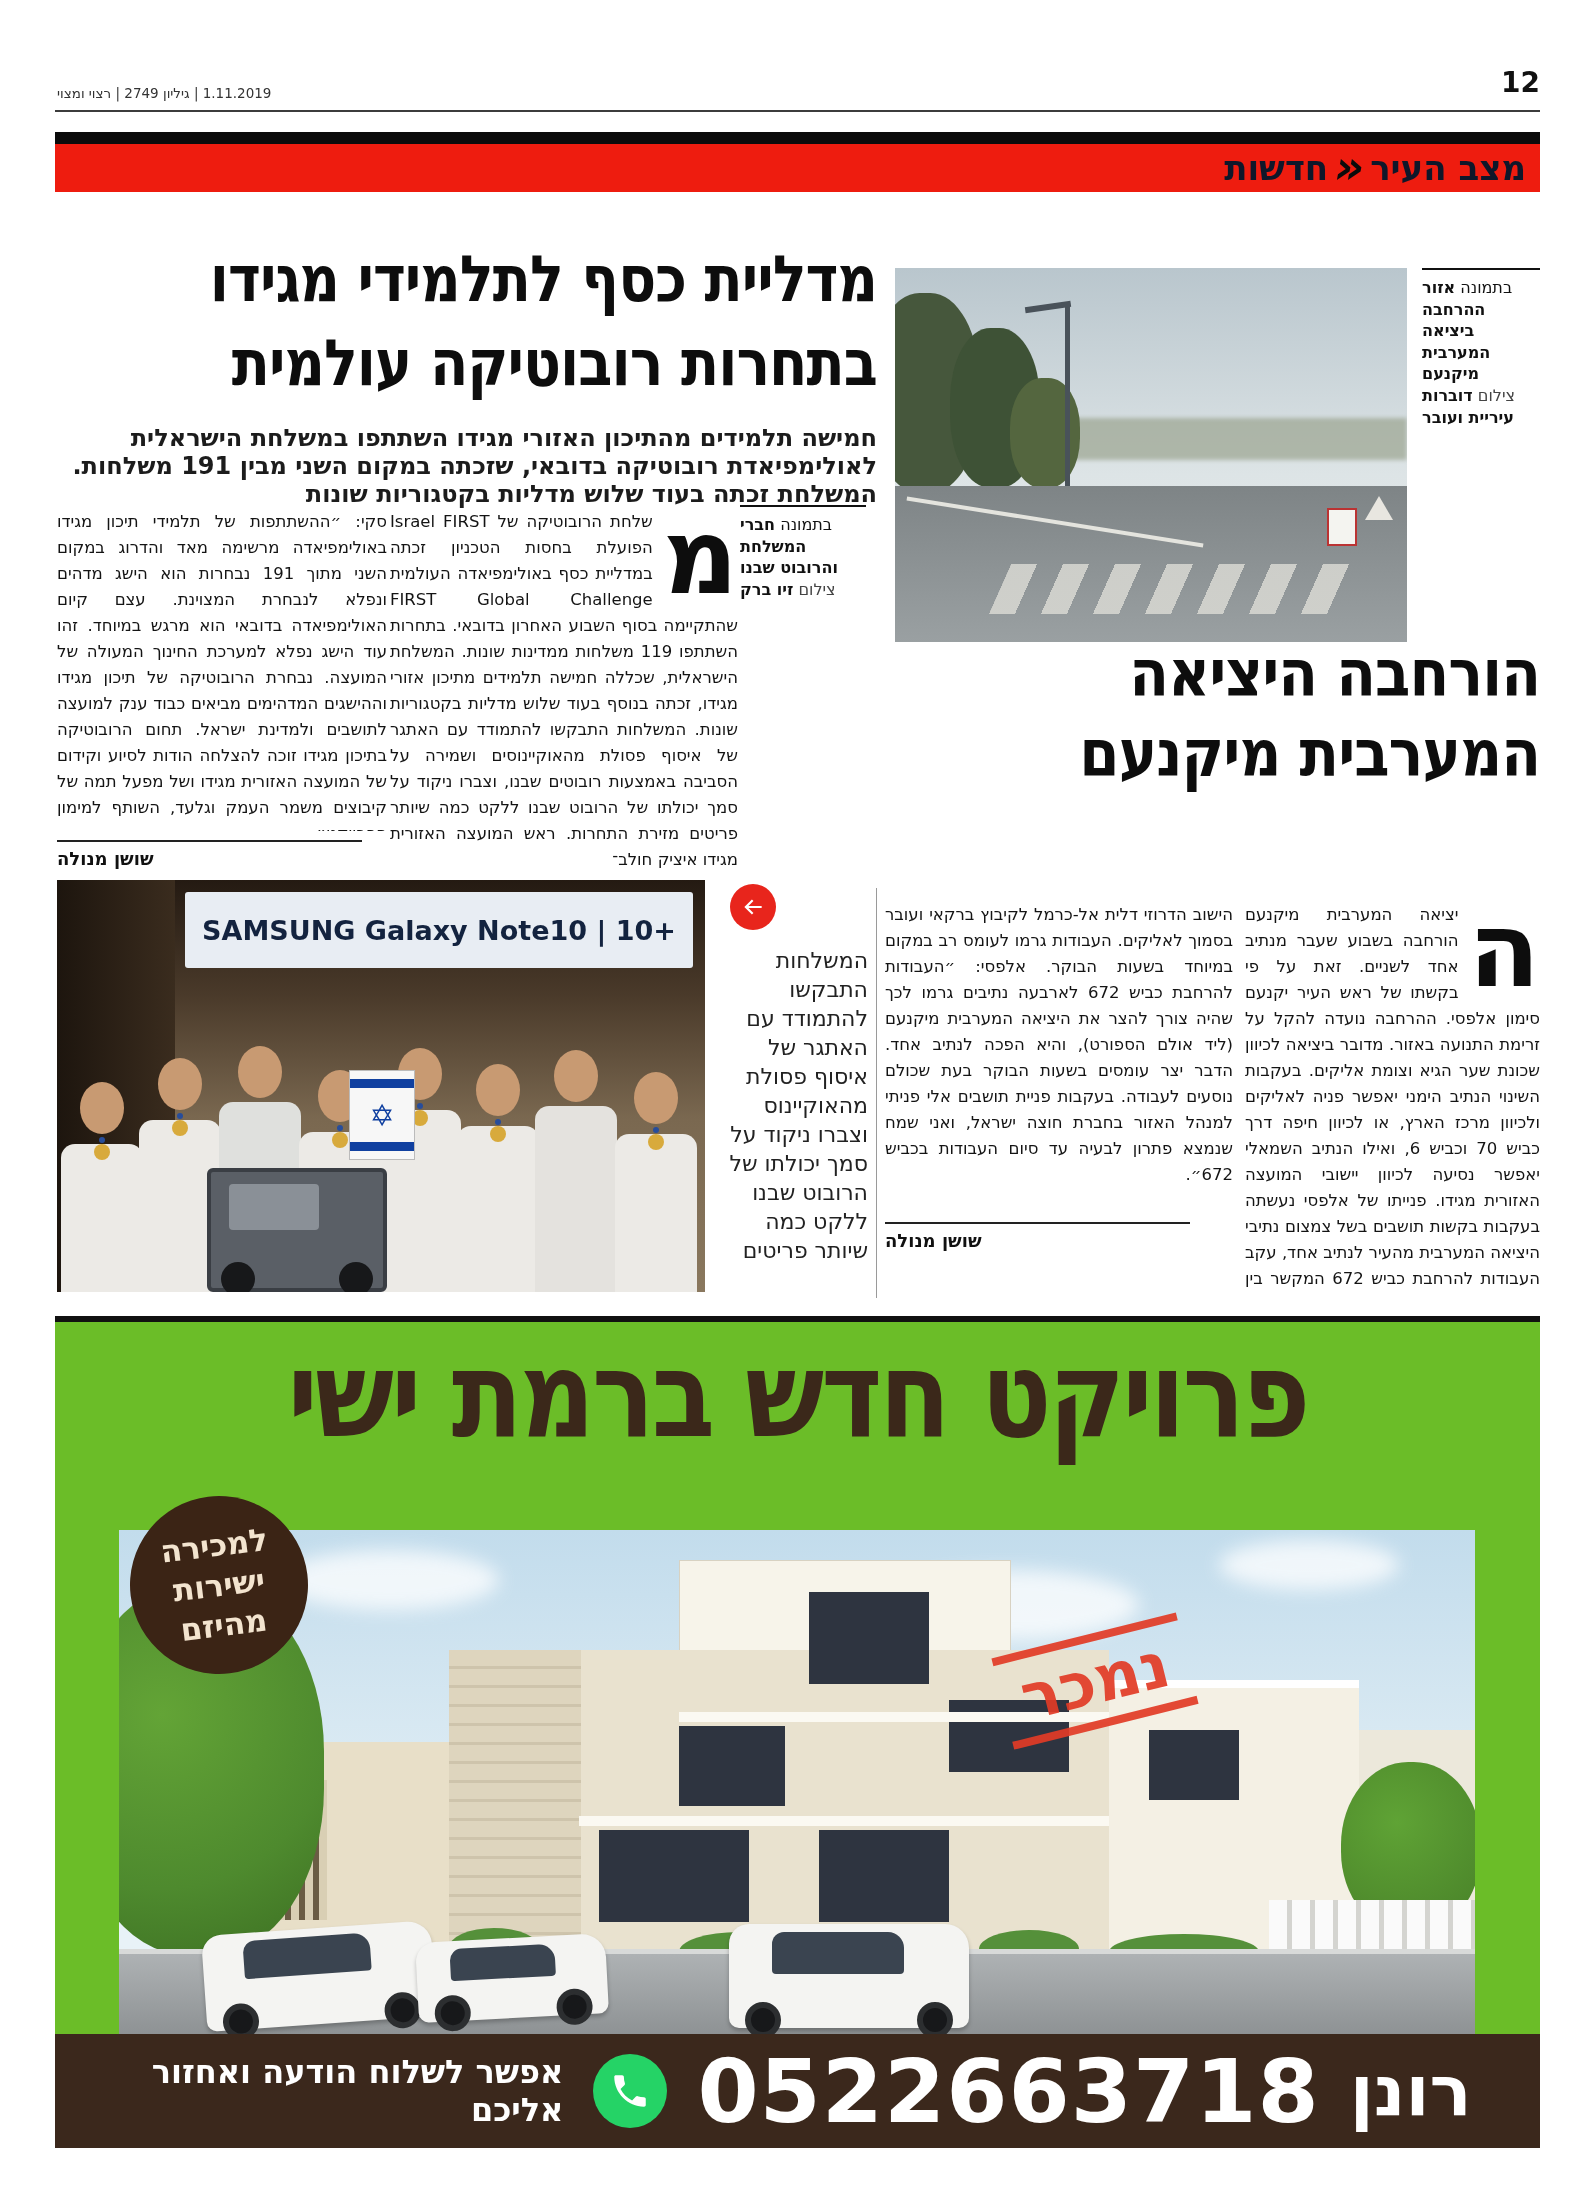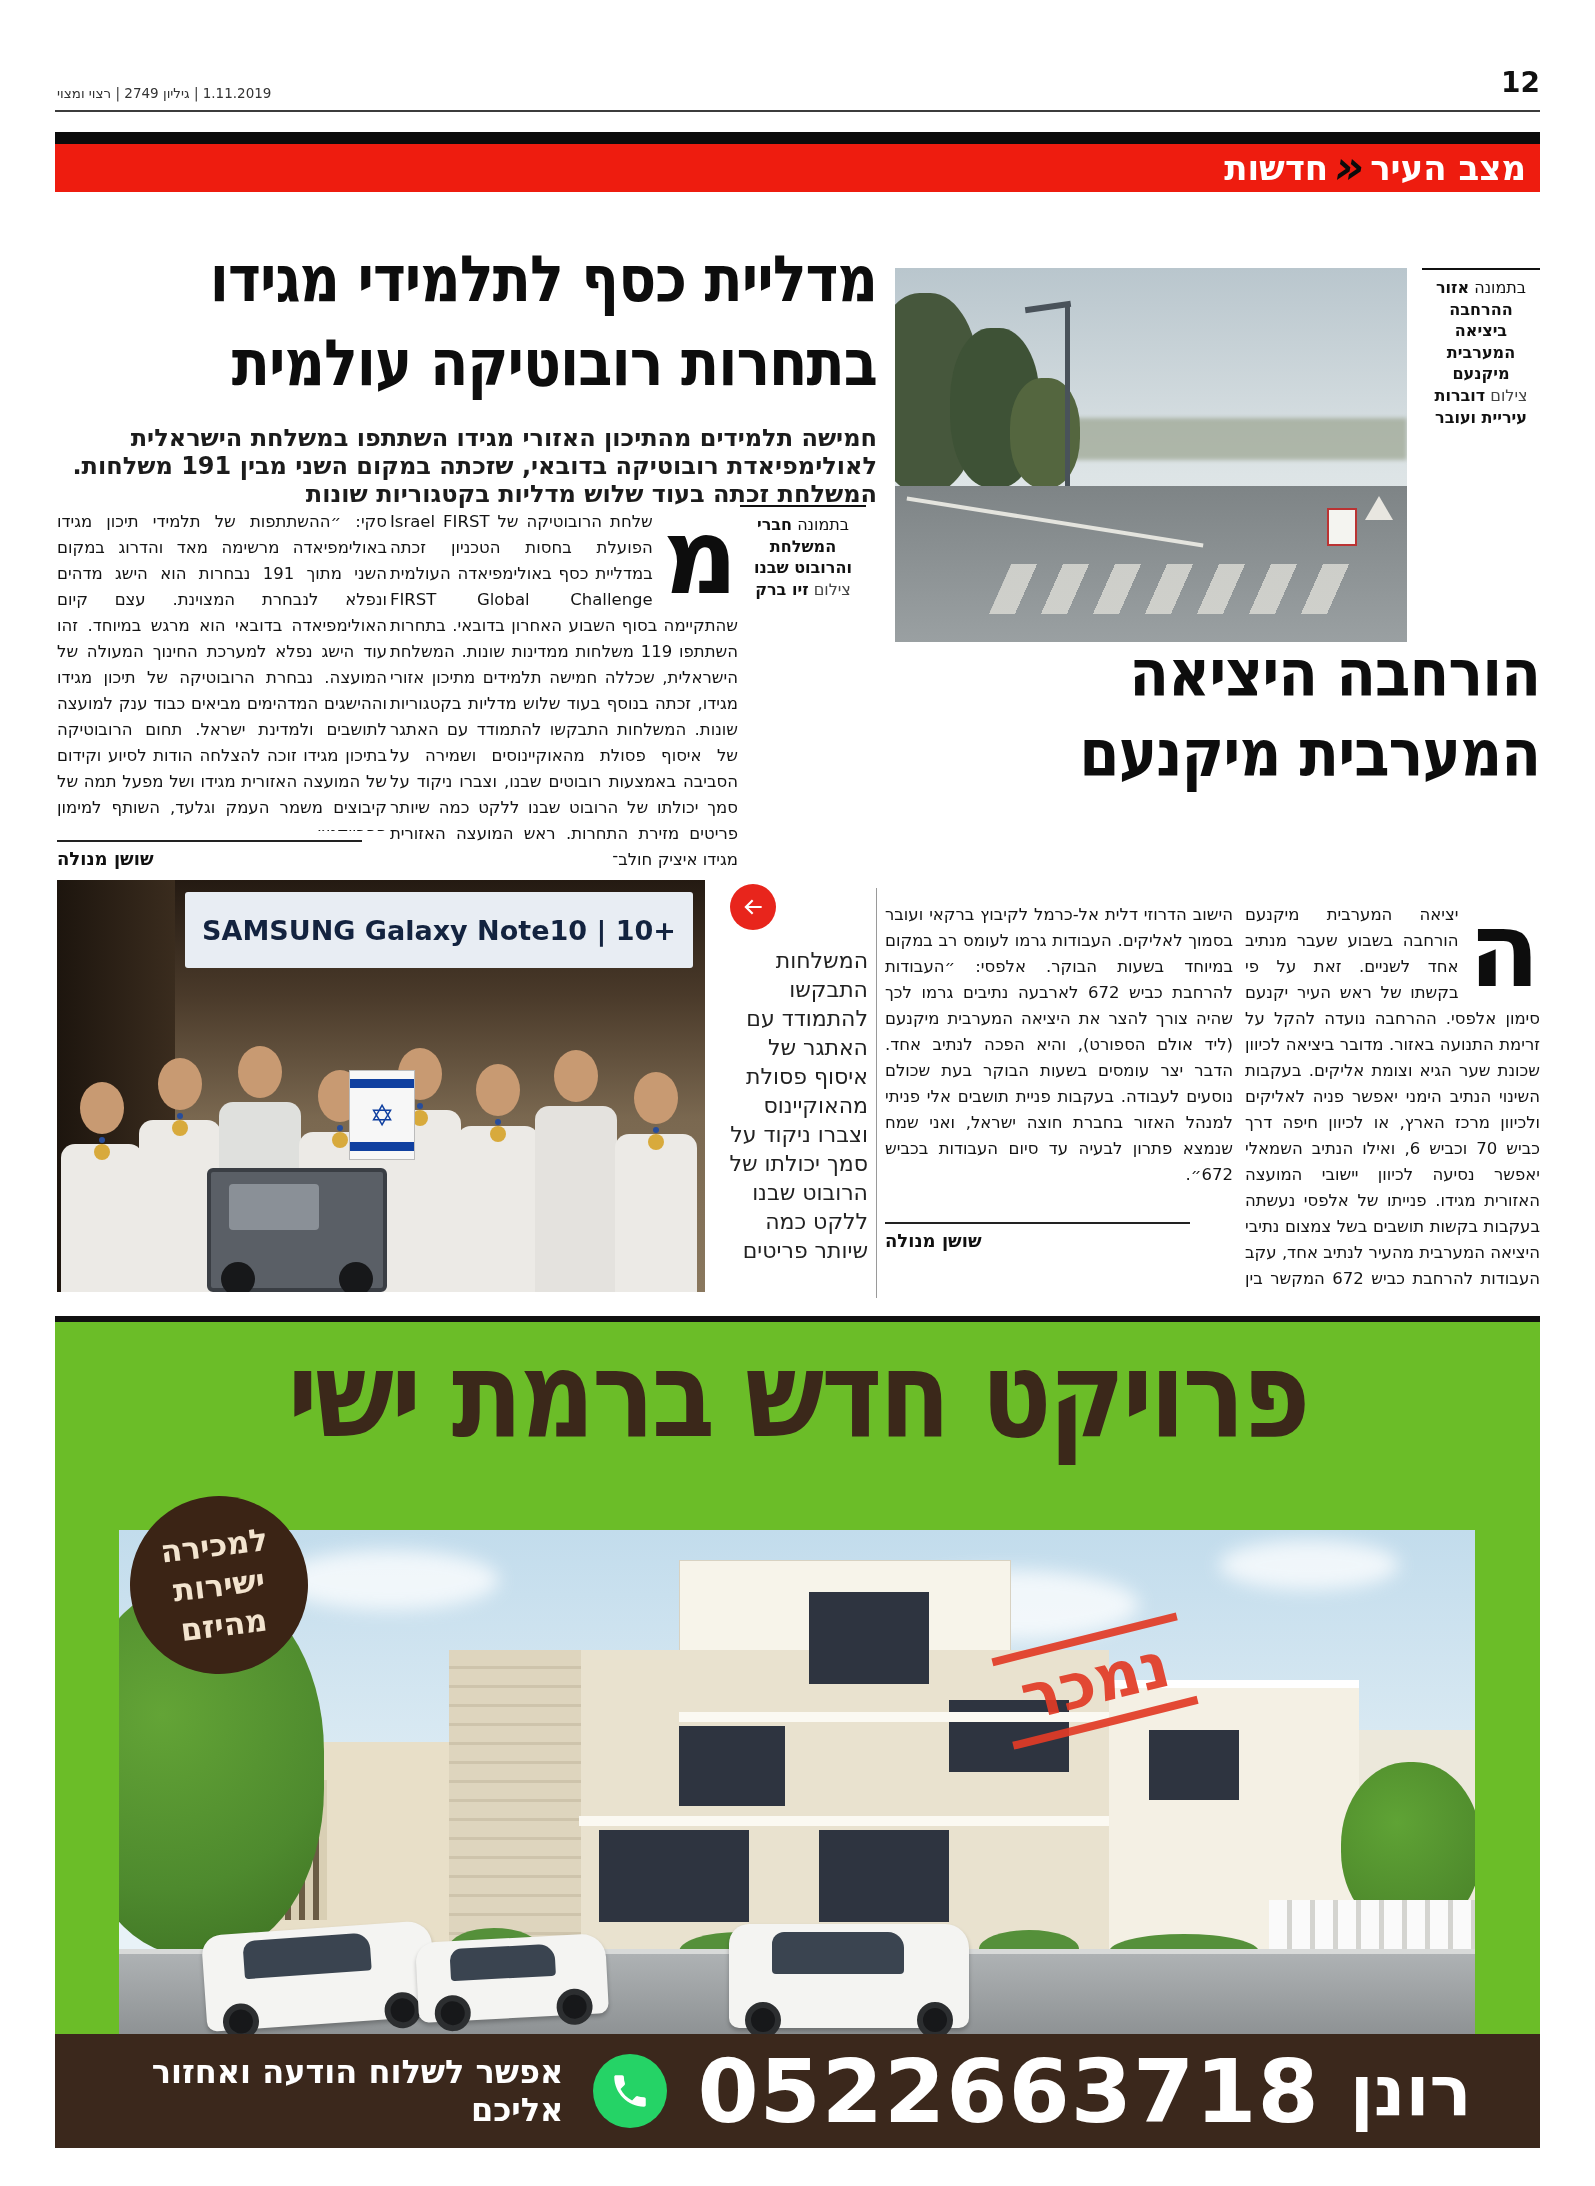--- a/index.html
+++ b/index.html
@@ -8,42 +8,42 @@
 
   
   .issue-info{position:absolute;left:57px;top:85px;font-size:13.5px;color:#333;direction:rtl;}
   .page-number{position:absolute;right:55px;top:66px;font-size:28px;font-weight:bold;color:#111;}
   .header-rule{position:absolute;left:55px;top:110px;width:1485px;height:2px;background:#3c3c3c;}
 
   
   .banner{position:absolute;left:55px;top:132px;width:1485px;}
   .banner-black{height:12px;background:#0b0b0b;}
   .banner-red{height:48px;background:#ee1c0f;text-align:right;padding:0 14px;line-height:46px;white-space:nowrap;}
-  .b-name,.b-sec{font-size:34px;font-weight:bold;color:#ffffff;}
+  .b-name,.b-sec{font-size:34px;font-weight:bold;color:#0f172a;}
   .b-chev{font-size:46px;font-weight:bold;color:#0b0b0b;font-style:italic;margin:0 6px;vertical-align:-3px;}
 
   
   .a1-headline{position:absolute;left:55px;top:238px;width:822px;text-align:right;font-weight:bold;
                font-size:56px;line-height:1.3;letter-spacing:-1px;color:#0d0d0d;
                transform:scaleY(1.15);transform-origin:top right;}
   .a1-subhead{position:absolute;left:55px;top:424px;width:822px;text-align:right;
               font-size:24px;line-height:28px;font-weight:bold;color:#1c1c1c;}
   .bodycol{font-size:16.5px;line-height:26px;text-align:justify;color:#141414;overflow:hidden;}
   .a1-col-right{position:absolute;left:390px;top:509px;width:348px;height:384px;}
   .a1-col-left{position:absolute;left:57px;top:509px;width:330px;height:322px;}
   .dropcap{float:right;font-size:104px;line-height:84px;font-weight:bold;margin:6px 0 0 10px;color:#0d0d0d;}
   .byline-rule{position:absolute;height:2px;background:#222;}
   .r1{left:57px;top:840px;width:305px;}
   .byline{position:absolute;font-size:18px;font-weight:bold;color:#111;}
   .bl1{left:57px;top:848px;width:305px;text-align:left;}
   .r2{left:885px;top:1222px;width:305px;}
   .bl2{left:885px;top:1230px;width:305px;text-align:left;}
 
   
-  .cap{border-top:2px solid #111;padding-top:7px;text-align:center;font-size:16px;line-height:1.35;color:#111;}
+  .cap{border-top:2px solid #111;padding-top:7px;text-align:left;font-size:16px;line-height:1.35;color:#111;}
   .cap1{position:absolute;left:740px;top:505px;width:126px;}
   .cap2{position:absolute;left:1422px;top:268px;width:118px;}
   .cap b{font-weight:bold;}
   .cap .credit{color:#444;font-weight:normal;}
   .cap .credit b{color:#111;}
 
   
   .road-photo{position:absolute;left:895px;top:268px;width:512px;height:374px;overflow:hidden;background:linear-gradient(#b9c6cd,#dde4e6 55%,#e8ebec);}
   .rp-hill{position:absolute;left:0;top:150px;width:100%;height:42px;background:#97a08a;opacity:.65;filter:blur(2px);}
   .rp-tree{position:absolute;background:#46573c;border-radius:45%;}

